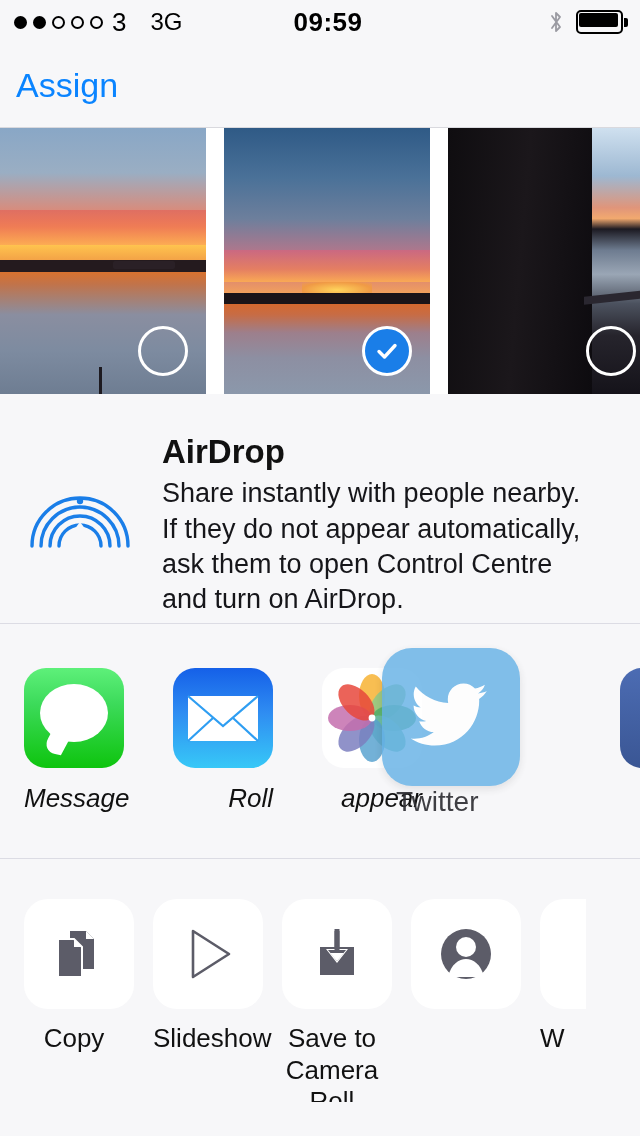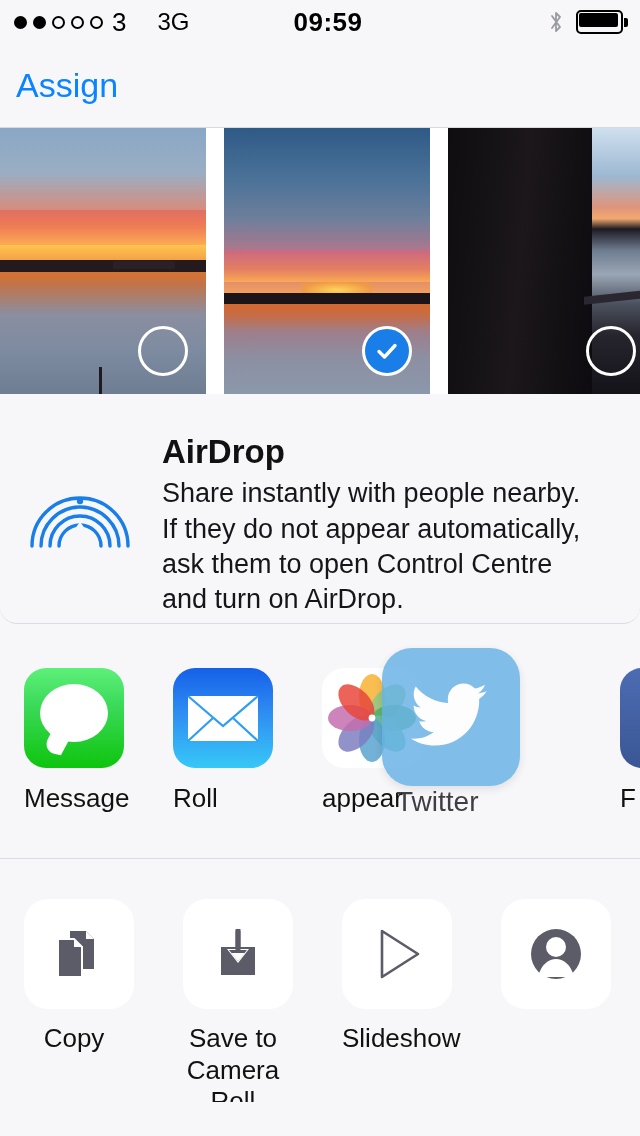--- a/index.html
+++ b/index.html
@@ -15,21 +15,21 @@
   .statusbar {
     position:relative; height:44px; background:#f7f7f9;
     display:flex; align-items:center;
   }
   .sb-left { position:absolute; left:14px; display:flex; align-items:center; gap:0px; }
   .dots { display:flex; align-items:center; gap:6px; margin-right:9px; }
   .dot { width:13px; height:13px; border-radius:50%; border:2px solid #000; }
   .dot.on { background:#000; }
   .dot.off { background:transparent; }
   .carrier { font-size:26px; font-weight:400; color:#000; letter-spacing:0px; }
-  .net { font-size:24px; font-weight:400; color:#000; margin-left:31px; }
+  .net { font-size:24px; font-weight:400; color:#000; margin-left:24px; }
   .sb-time {
     position:absolute; left:16px; right:0; text-align:center;
     font-size:26px; font-weight:700; color:#000; letter-spacing:0.5px;
   }
   .sb-right { position:absolute; right:12px; display:flex; align-items:center; gap:12px; }
   .bt-icon { width:16px; height:26px; }
   .battery { position:relative; width:52px; height:24px; }
   .battery .shell {
     position:absolute; left:0; top:0; width:47px; height:24px;
     border:2px solid #000; border-radius:5px;
@@ -109,34 +109,33 @@
   .p3-curt  { position:absolute; left:0; top:0; width:70%; height:100%;
               background:linear-gradient(95deg, #0f0d10 0%, #1b171b 50%, #0d0b0f 100%); }
   .p3-rail  { position:absolute; right:0; top:62%; width:34%; height:3%;
               background:#2a2730; transform:skewY(-6deg); }
 
   
   .airdrop {
     position:relative; height:230px; background:#f7f7f9;
     display:flex; align-items:flex-start; padding:40px 20px 0 24px;
     border-bottom:1px solid #dcdce4;
-    border-radius:17px;
   }
   .airdrop-icon { width:112px; height:110px; flex:0 0 auto; margin-top:8px; }
   .airdrop-text { margin-left:26px; }
   .airdrop-title { font-size:33px; font-weight:700; color:#111; line-height:1.1; }
   .airdrop-desc { font-size:27px; color:#16161a; line-height:1.31; margin-top:6px; max-width:440px; }
 
   
   .app-row {
     position:relative; height:235px; background:#f7f7f9;
     display:flex; align-items:flex-start; padding-top:44px; padding-left:24px; gap:49px;
     border-bottom:1px solid #dcdce4; overflow:visible;
   }
-  .app-cell { width:100px; flex:0 0 auto; text-align:left; cursor:pointer; }
+  .app-cell { width:100px; flex:0 0 auto; text-align:right; cursor:pointer;font-style:italic; }
   .app-icon {
     position:relative; width:100px; height:100px; border-radius:22px; overflow:hidden;
     margin:0 auto;
   }
   .app-label { margin-top:15px; font-size:26px; color:#111; white-space:nowrap; }
 
   .ic-message { background:linear-gradient(#5ef07a 0%, #3ddb5b 35%, #0ec40e 100%); }
   .bubble {
     position:absolute; left:16%; top:16%; width:68%; height:58%;
     background:#fff; border-radius:50%;
@@ -159,21 +158,21 @@
   }
   .twitter-drag svg { width:104px; height:104px; }
   .twitter-label {
     position:absolute; left:396px; top:786px; width:180px;
     font-size:28px; color:#2f2f34; z-index:41; opacity:.92;
   }
 
   
   .action-row {
     position:relative; height:243px; background:#f7f7f9;
-    display:flex; align-items:flex-start; padding-top:40px; padding-left:24px; gap:59px;
+    display:flex; align-items:flex-start; padding-top:40px; padding-left:24px; gap:29px;
     overflow:hidden;
   }
   .act-cell { width:100px; flex:0 0 auto; text-align:center; cursor:pointer; }
   .act-icon {
     position:relative; width:110px; height:110px; border-radius:24px; background:#ffffff;
     margin:0 auto; display:flex; align-items:center; justify-content:center;
   }
   .act-icon svg { width:62px; height:62px; }
   .act-label {
     margin-top:14px; font-size:26px; color:#111; line-height:1.22; white-space:pre-line;
@@ -360,44 +359,44 @@
           <path d="M10 16 h16 l8 8 v30 h-24 z" fill="#5c5c68" stroke="#ffffff" stroke-width="2"></path>
           <path d="M26 16 v8 h8 z" fill="#ffffff"></path>
         </svg>
       </div>
       <div class="act-label">Copy</div>
     </div>
 
     <div class="act-cell">
       <div class="act-icon">
         <svg viewBox="0 0 62 62">
+          <path d="M16 8 L52 31 L16 54 Z" fill="none" stroke="#5c5c68" stroke-width="2.6" stroke-linejoin="round"></path>
+        </svg>
+      </div>
+      <div class="act-label">Slideshow</div>
+    </div>
+
+    <div class="act-cell">
+      <div class="act-icon">
+        <svg viewBox="0 0 62 62">
           <rect x="14" y="24" width="34" height="28" fill="#5c5c68"></rect>
           <path d="M31 6 v28" stroke="#5c5c68" stroke-width="5" stroke-linecap="butt"></path>
           <path d="M31 40 L20 26 H42 Z" fill="#ffffff"></path>
           <path d="M31 8 v22" stroke="#5c5c68" stroke-width="5"></path>
           <path d="M22 27 L31 38 L40 27 Z" fill="#5c5c68"></path>
           <path d="M24 30 L31 38 L38 30 Z" fill="#ffffff"></path>
         </svg>
       </div>
       <div class="act-label">Save to
 Camera Roll</div>
     </div>
 
     <div class="act-cell">
       <div class="act-icon">
         <svg viewBox="0 0 62 62">
-          <path d="M16 8 L52 31 L16 54 Z" fill="none" stroke="#5c5c68" stroke-width="2.6" stroke-linejoin="round"></path>
-        </svg>
-      </div>
-      <div class="act-label">Slideshow</div>
-    </div>
-
-    <div class="act-cell">
-      <div class="act-icon">
-        <svg viewBox="0 0 62 62">
           <circle cx="31" cy="31" r="25" fill="#5c5c68"></circle>
           <circle cx="31" cy="24" r="10" fill="#ffffff"></circle>
           <path d="M13 54 c3-13 11-18 18-18 s15 5 18 18 z" fill="#ffffff"></path>
         </svg>
       </div>
     </div>
 
     <div class="act-cell clipped">
       <div class="act-icon"></div>
       <div class="act-label">W</div>

